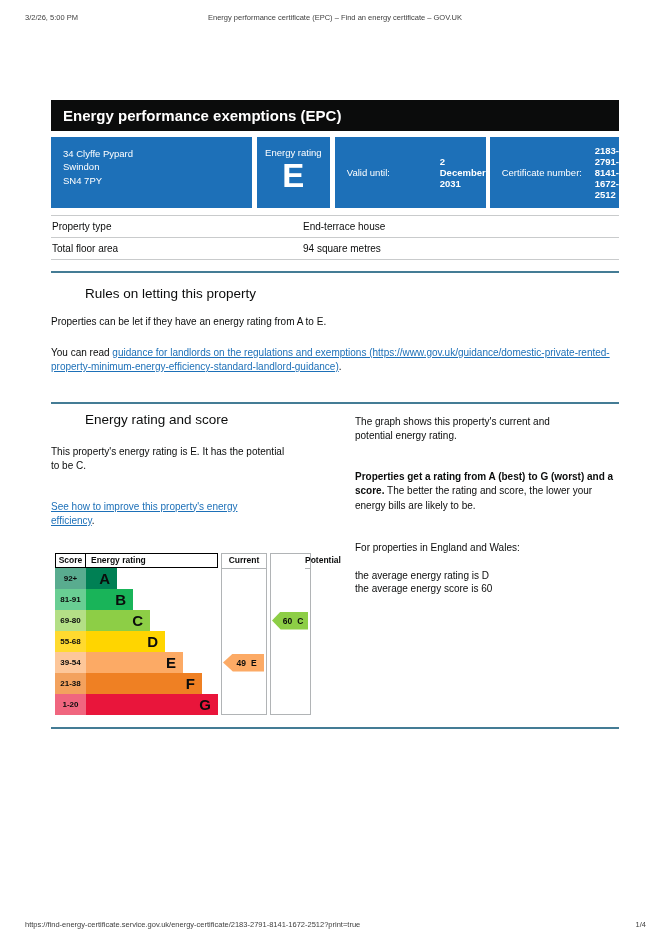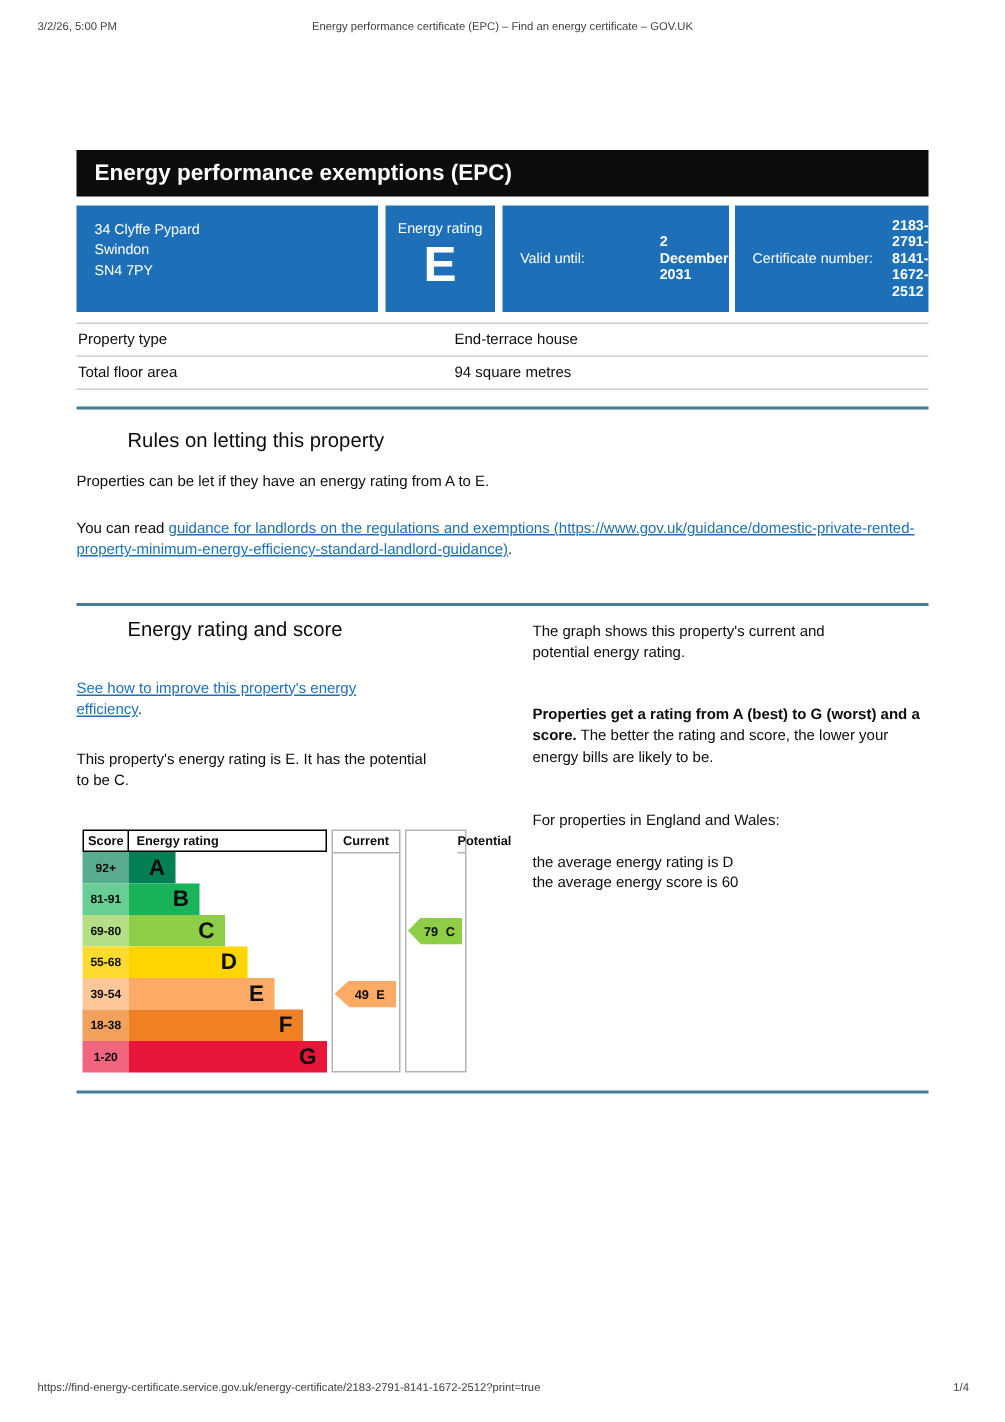--- a/index.html
+++ b/index.html
@@ -123,22 +123,22 @@
 
   <h2 class="h2-rules">Rules on letting this property</h2>
   <p class="body-p p-let">Properties can be let if they have an energy rating from A to E.</p>
   <p class="body-p p-read"><span>You can read </span><a class="lnk" href="#">guidance for landlords on the regulations and exemptions (https://www.gov.uk/guidance/domestic-private-rented-property-minimum-energy-efficiency-standard-landlord-guidance)</a><span>.</span></p>
 
   <hr class="rule rule-2">
 
   <div class="twocol">
     <div class="col-left">
       <h2>Energy rating and score</h2>
+      <p class="body-p p-rating">This property's energy rating is E. It has the potential to be C.</p>
       <p class="body-p p-improve"><a class="lnk" href="#">See how to improve this property's energy efficiency</a><span>.</span></p>
-      <p class="body-p p-rating">This property's energy rating is E. It has the potential to be C.</p>
 
       <div class="chart">
         <div class="ctable">
           <div class="chead">
             <div class="chead-score">Score</div>
             <div class="chead-rating">Energy rating</div>
           </div>
           <div class="bandrow">
             <div class="scell" style="background: rgb(89, 172, 143);">92+</div>
             <div class="bar" style="background: rgb(0, 128, 84); width: 31px;">A</div>
@@ -153,39 +153,39 @@
           </div>
           <div class="bandrow">
             <div class="scell" style="background: rgb(255, 218, 47);">55-68</div>
             <div class="bar" style="background: rgb(255, 213, 0); width: 79px;">D</div>
           </div>
           <div class="bandrow">
             <div class="scell" style="background: rgb(253, 199, 154);">39-54</div>
             <div class="bar" style="background: rgb(252, 170, 101); width: 97px;">E</div>
           </div>
           <div class="bandrow">
-            <div class="scell" style="background: rgb(243, 162, 94);">18-38</div>
+            <div class="scell" style="background: rgb(243, 162, 94);">21-38</div>
             <div class="bar" style="background: rgb(239, 128, 35); width: 116px;">F</div>
           </div>
           <div class="bandrow">
             <div class="scell" style="background: rgb(240, 102, 127);">1-20</div>
             <div class="bar" style="background: rgb(233, 21, 59); width: 132px;">G</div>
           </div>
         </div>
         <div class="acol acol-cur">
           <div class="acol-h">Current</div>
           <div class="arrow arrow-cur" style="background: rgb(252, 170, 101);">
             <span>49</span>
             <span>E</span>
           </div>
         </div>
         <div class="acol acol-pot">
           <div class="acol-h">Potential</div>
           <div class="arrow arrow-pot" style="background: rgb(141, 206, 70);">
-            <span>79</span>
+            <span>60</span>
             <span>C</span>
           </div>
         </div>
       </div>
     </div>
 
     <div class="col-right">
       <p class="body-p rp-1">The graph shows this property's current and potential energy rating.</p>
       <p class="body-p rp-2"><b>Properties get a rating from A (best) to G (worst) and a score.</b><span> The better the rating and score, the lower your energy bills are likely to be.</span></p>
       <p class="body-p rp-3">For properties in England and Wales:</p>

